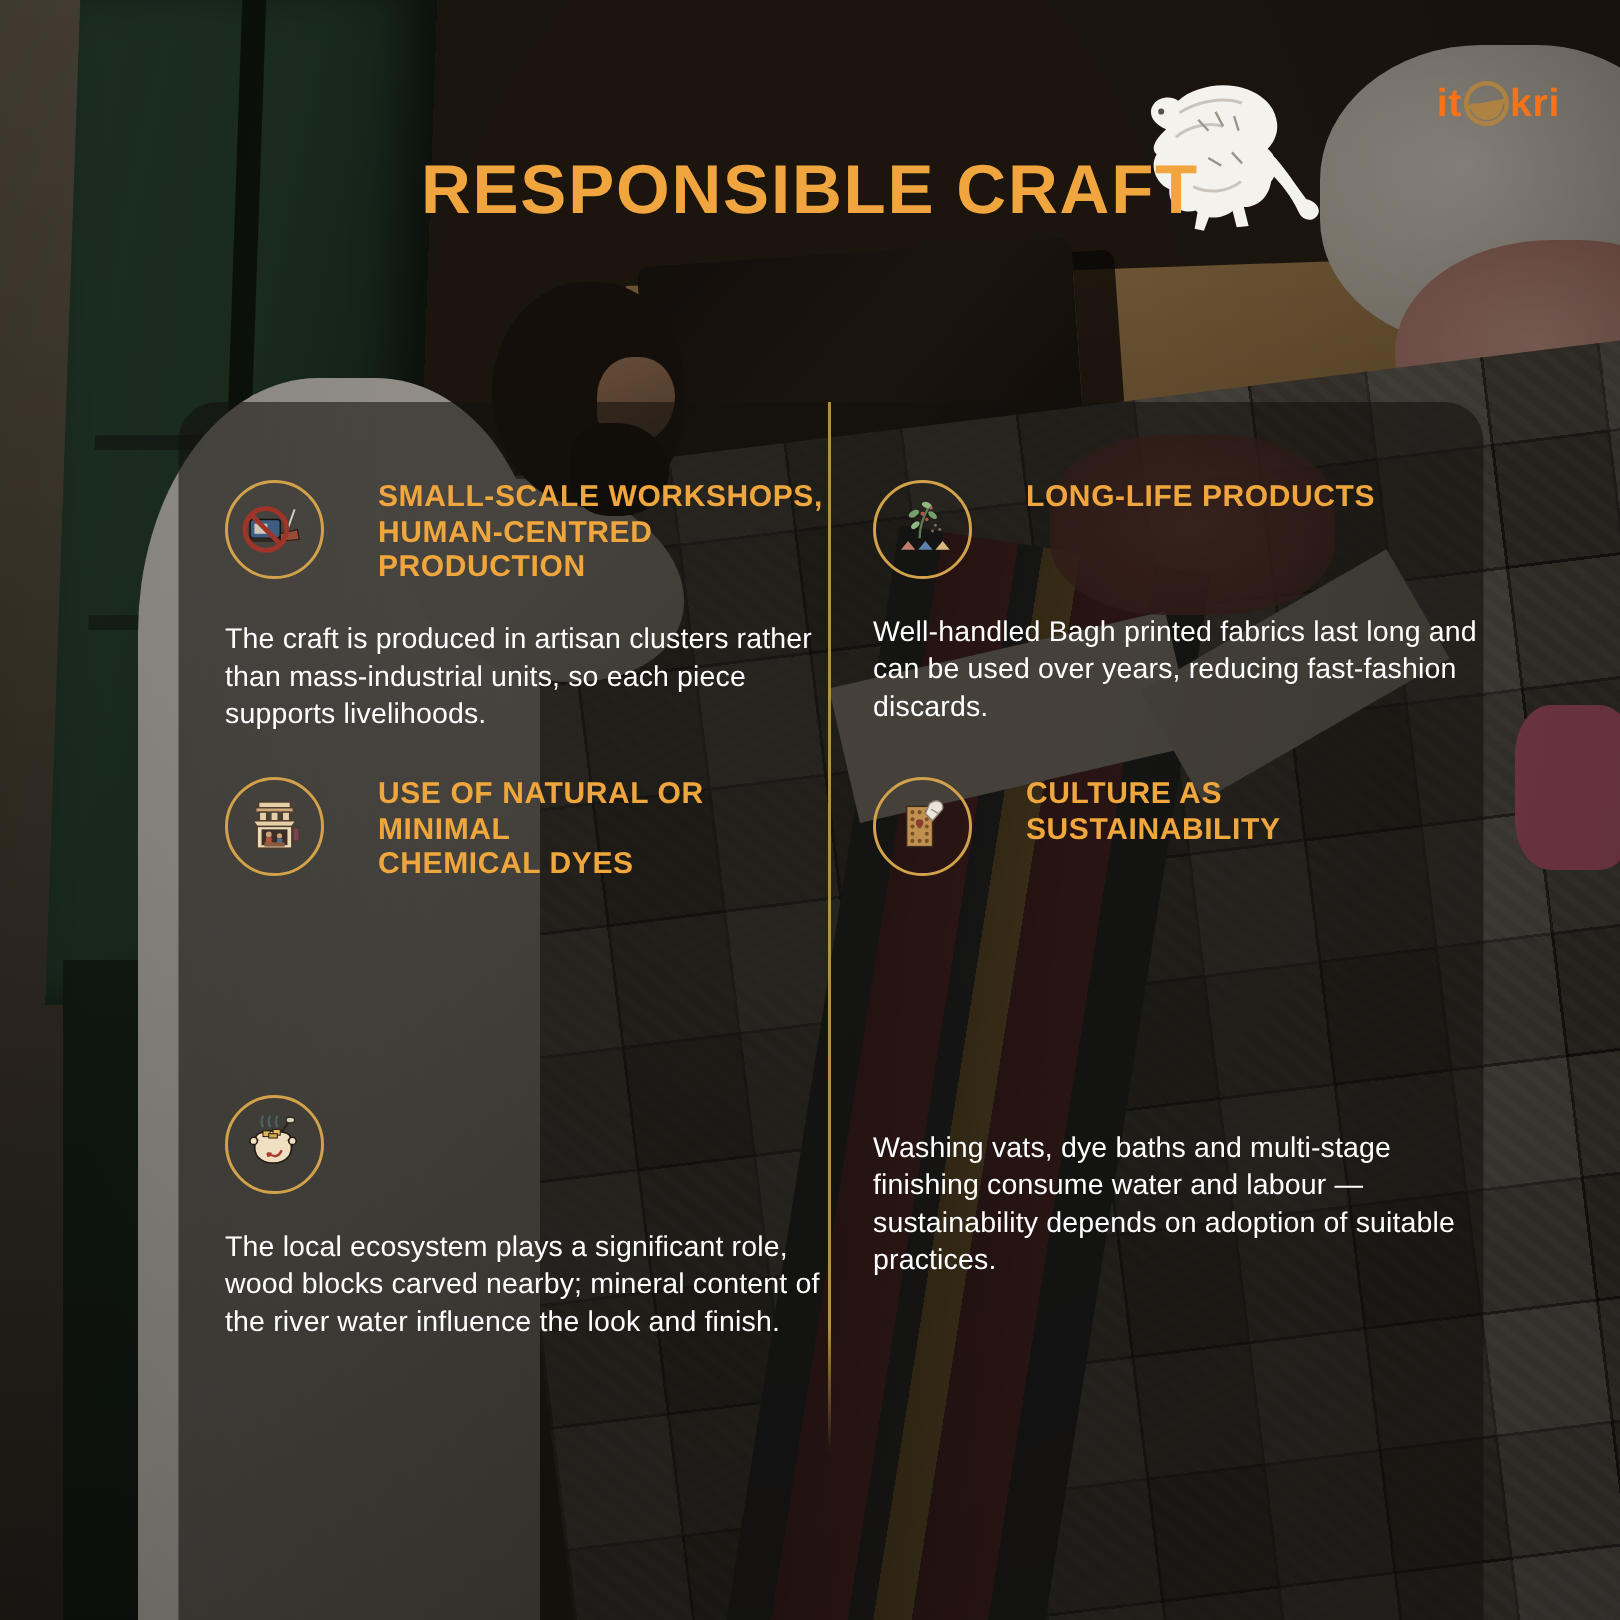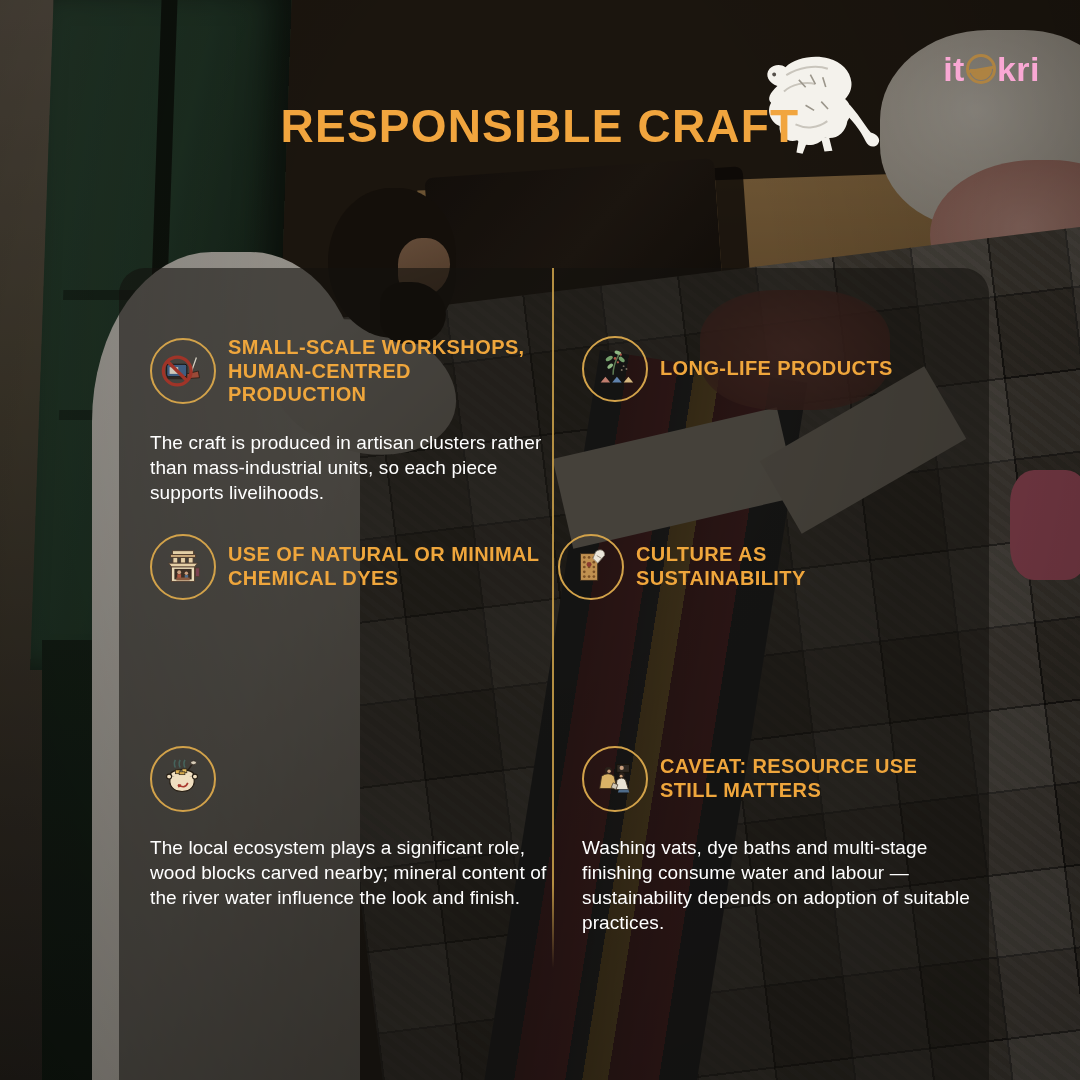--- a/index.html
+++ b/index.html
@@ -65,39 +65,39 @@
   
   .panel{left:119px;top:268px;width:870px;height:860px;border-radius:26px;
     background:rgba(19,17,14,.58);}
   .divider{left:552px;top:268px;width:2px;height:700px;
     background:linear-gradient(180deg,#c59c47 0%,#c59c47 88%,rgba(197,156,71,0) 100%);opacity:.9;}
 
   
   .title{left:0;right:0;top:100px;text-align:center;color:#F1A53E;font-weight:700;
     font-size:46px;line-height:1.17;letter-spacing:1.2px;z-index:5;}
   .tiger{left:742px;top:48px;width:152px;height:122px;z-index:4;}
-  .logo{right:40px;top:50px;z-index:6;color:#f9a8d4;font-weight:700;font-size:34px;
-    letter-spacing:.5px;display:flex;align-items:flex-start;}
+  .logo{right:40px;top:50px;z-index:6;color:#f97316;font-weight:700;font-size:26px;
+    letter-spacing:.5px;display:flex;align-items:flex-end;}
   .logo .o-mark{display:inline-block;width:24px;height:24px;border:3px solid #AE8342;border-radius:50%;
     position:relative;margin:4px 1px 0 1px;}
   .logo .o-mark::before{content:"";position:absolute;left:1px;right:1px;bottom:1px;height:44%;
     background:#AE8342;border-radius:0 0 14px 14px;}
   .logo .o-mark::after{content:"";position:absolute;left:-1px;right:-1px;top:44%;height:3px;
     background:#AE8342;transform:rotate(-10deg);}
 
   
   .cell{position:absolute;width:404px;z-index:5;}
-  .cell-head{display:flex;align-items:center;gap:12px;min-height:66px;margin-top:16px;}
+  .cell-head{display:flex;gap:36px;min-height:66px;}
   .icon-circle{flex:0 0 66px;width:66px;height:66px;border:2px solid #D2A24A;border-radius:50%;
     display:flex;align-items:center;justify-content:center;box-sizing:border-box;}
   .cell-title{color:#EFA63C;font-weight:700;font-size:20px;line-height:1.18;
     letter-spacing:.4px;white-space:pre-line;text-transform:uppercase;}
   .cell-body{margin-top:24px;color:#ffffff;font-size:19px;line-height:1.31;letter-spacing:.1px;width:410px;}
   .c1{left:150px;top:320px;}  .c2{left:582px;top:320px;}
-  .c3{left:150px;top:518px;}  .c4{left:558px;top:518px;}
+  .c3{left:150px;top:518px;}  .c4{left:582px;top:518px;}
   .c5{left:150px;top:730px;}  .c6{left:582px;top:730px;}
 </style>
 </head>
 <body>
 
 <div class="canvas">
 
   <div class="abs ph-wall"></div>
   <div class="abs ph-door"></div>
   <div class="abs ph-doorlow"></div>
@@ -179,20 +179,21 @@
           <circle cx="33" cy="21" r="1" fill="#7a6f5f"></circle>
           <circle cx="36" cy="24" r="1" fill="#7a6f5f"></circle>
           <circle cx="31" cy="25" r="1" fill="#7a6f5f"></circle>
           <path d="M9 38 l5 -6 5 6 z" fill="#c07d6e"></path>
           <path d="M21 38 l5 -6 5 6 z" fill="#5f82ad"></path>
           <path d="M33 38 l5 -6 5 6 z" fill="#d6b87f"></path>
         </svg>
       </span>
       <div class="cell-title">LONG-LIFE PRODUCTS</div>
     </div>
+    <div class="cell-body">Well-handled Bagh printed fabrics last long and can be used over years, reducing fast-fashion discards.</div>
   </div>
 
   <div class="cell c3">
     <div class="cell-head">
       <span class="icon-circle">
         <svg width="46" height="46" viewBox="0 0 48 48">
           <rect x="13" y="7" width="22" height="4" fill="#e4cfa6" stroke="#4e3a2c" stroke-width=".9"></rect>
           <rect x="11" y="11" width="26" height="3" fill="#caa87a" stroke="#4e3a2c" stroke-width=".9"></rect>
           <rect x="13.5" y="14" width="5" height="6" fill="#e4cfa6" stroke="#4e3a2c" stroke-width=".9"></rect>
           <rect x="21.5" y="14" width="5" height="6" fill="#e4cfa6" stroke="#4e3a2c" stroke-width=".9"></rect>
@@ -258,34 +259,16 @@
           <circle cx="9.5" cy="21.5" r="2.6" fill="#f0dfc0" stroke="#241c12" stroke-width="1.1"></circle>
           <circle cx="36.5" cy="21.5" r="2.6" fill="#f0dfc0" stroke="#241c12" stroke-width="1.1"></circle>
           <path d="M19 30 q7 5 10 -2 M19 30 l3 .5 M19 30 l1 2.6" stroke="#a8392e" stroke-width="1.7" fill="none"></path>
         </svg>
       </span>
     </div>
     <div class="cell-body">The local ecosystem plays a significant role, wood blocks carved nearby; mineral content of the river water influence the look and finish.</div>
   </div>
 
   <div class="cell c6">
-    <div class="cell-head">
-      <span class="icon-circle">
-        <svg width="46" height="46" viewBox="0 0 48 48">
-          <rect x="26" y="9" width="13" height="8" fill="#2e2822" stroke="#171209" stroke-width=".8"></rect>
-          <circle cx="31" cy="12.5" r="2.2" fill="#caa07f"></circle>
-          <circle cx="17" cy="15" r="3.6" fill="#2a211a"></circle>
-          <circle cx="17.8" cy="16" r="1.8" fill="#c49a74"></circle>
-          <path d="M10 21 q7 -5 13 0 l3 13 h-18 z" fill="#d9b266" stroke="#3a2c1c" stroke-width=".9"></path>
-          <circle cx="31" cy="20" r="3" fill="#2a211a"></circle>
-          <circle cx="30.4" cy="21" r="1.5" fill="#c49a74"></circle>
-          <path d="M26 25 q5 -4 9 0 l3 10 h-13 z" fill="#e8e2d4" stroke="#3a2c1c" stroke-width=".9"></path>
-          <path d="M28 35 h10 l1 3 h-12 z" fill="#4e6b8a"></path>
-          <path d="M22 28 l5 2 -2 5 -5 -2 z" fill="#cfc6b4" stroke="#3a2c1c" stroke-width=".7"></path>
-        </svg>
-      </span>
-      <div class="cell-title">CAVEAT: RESOURCE USE
-STILL MATTERS</div>
-    </div>
     <div class="cell-body">Washing vats, dye baths and multi-stage finishing consume water and labour — sustainability depends on adoption of suitable practices.</div>
   </div>
 
 </div>
 
 </body></html>

